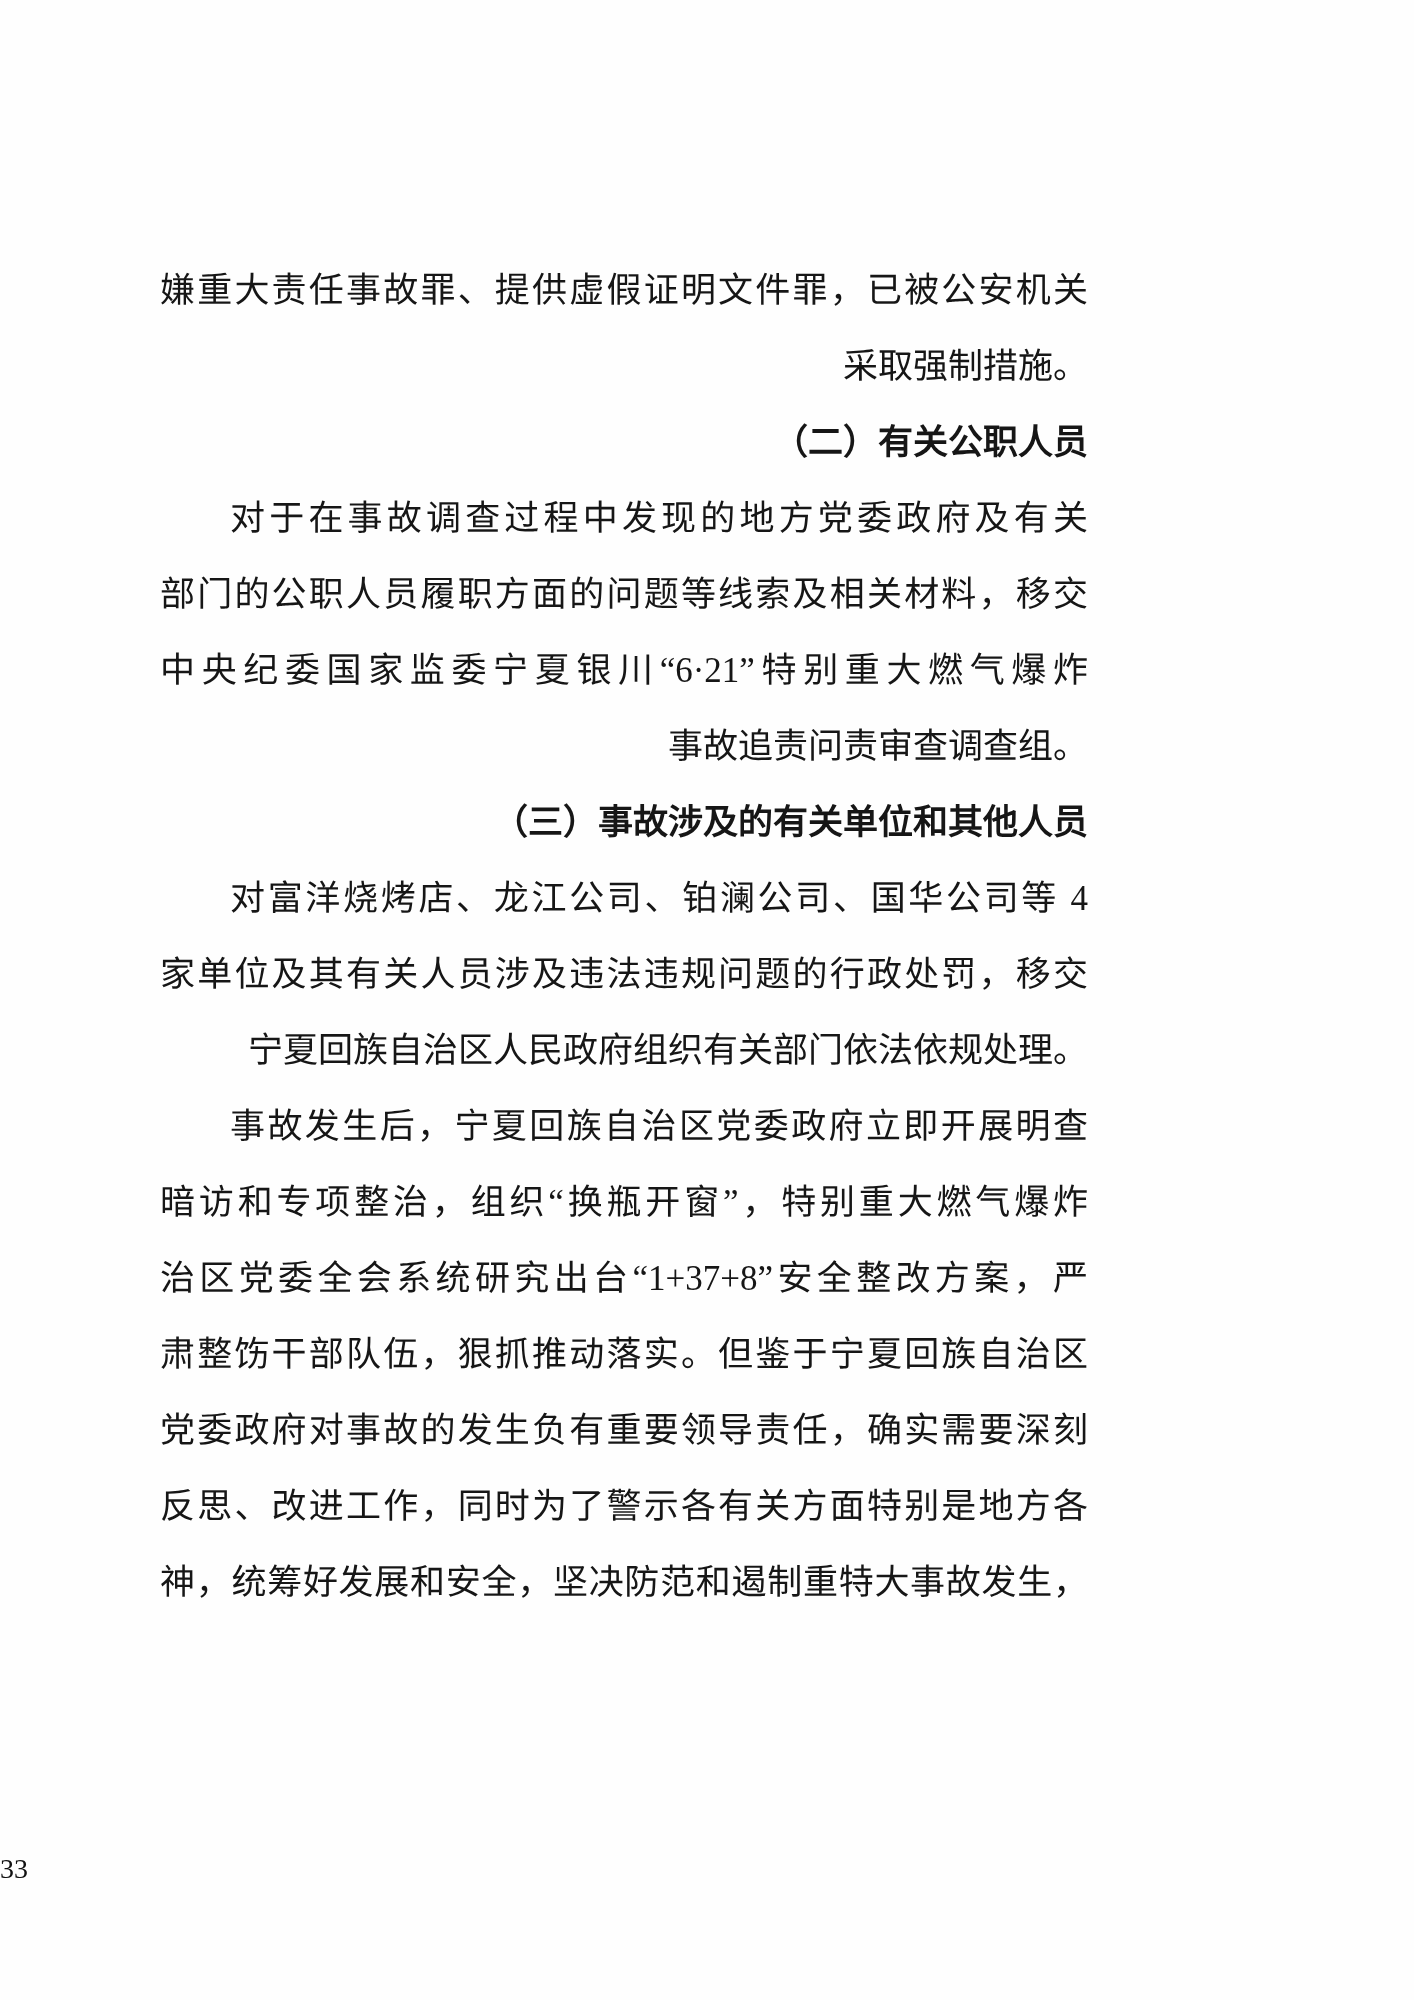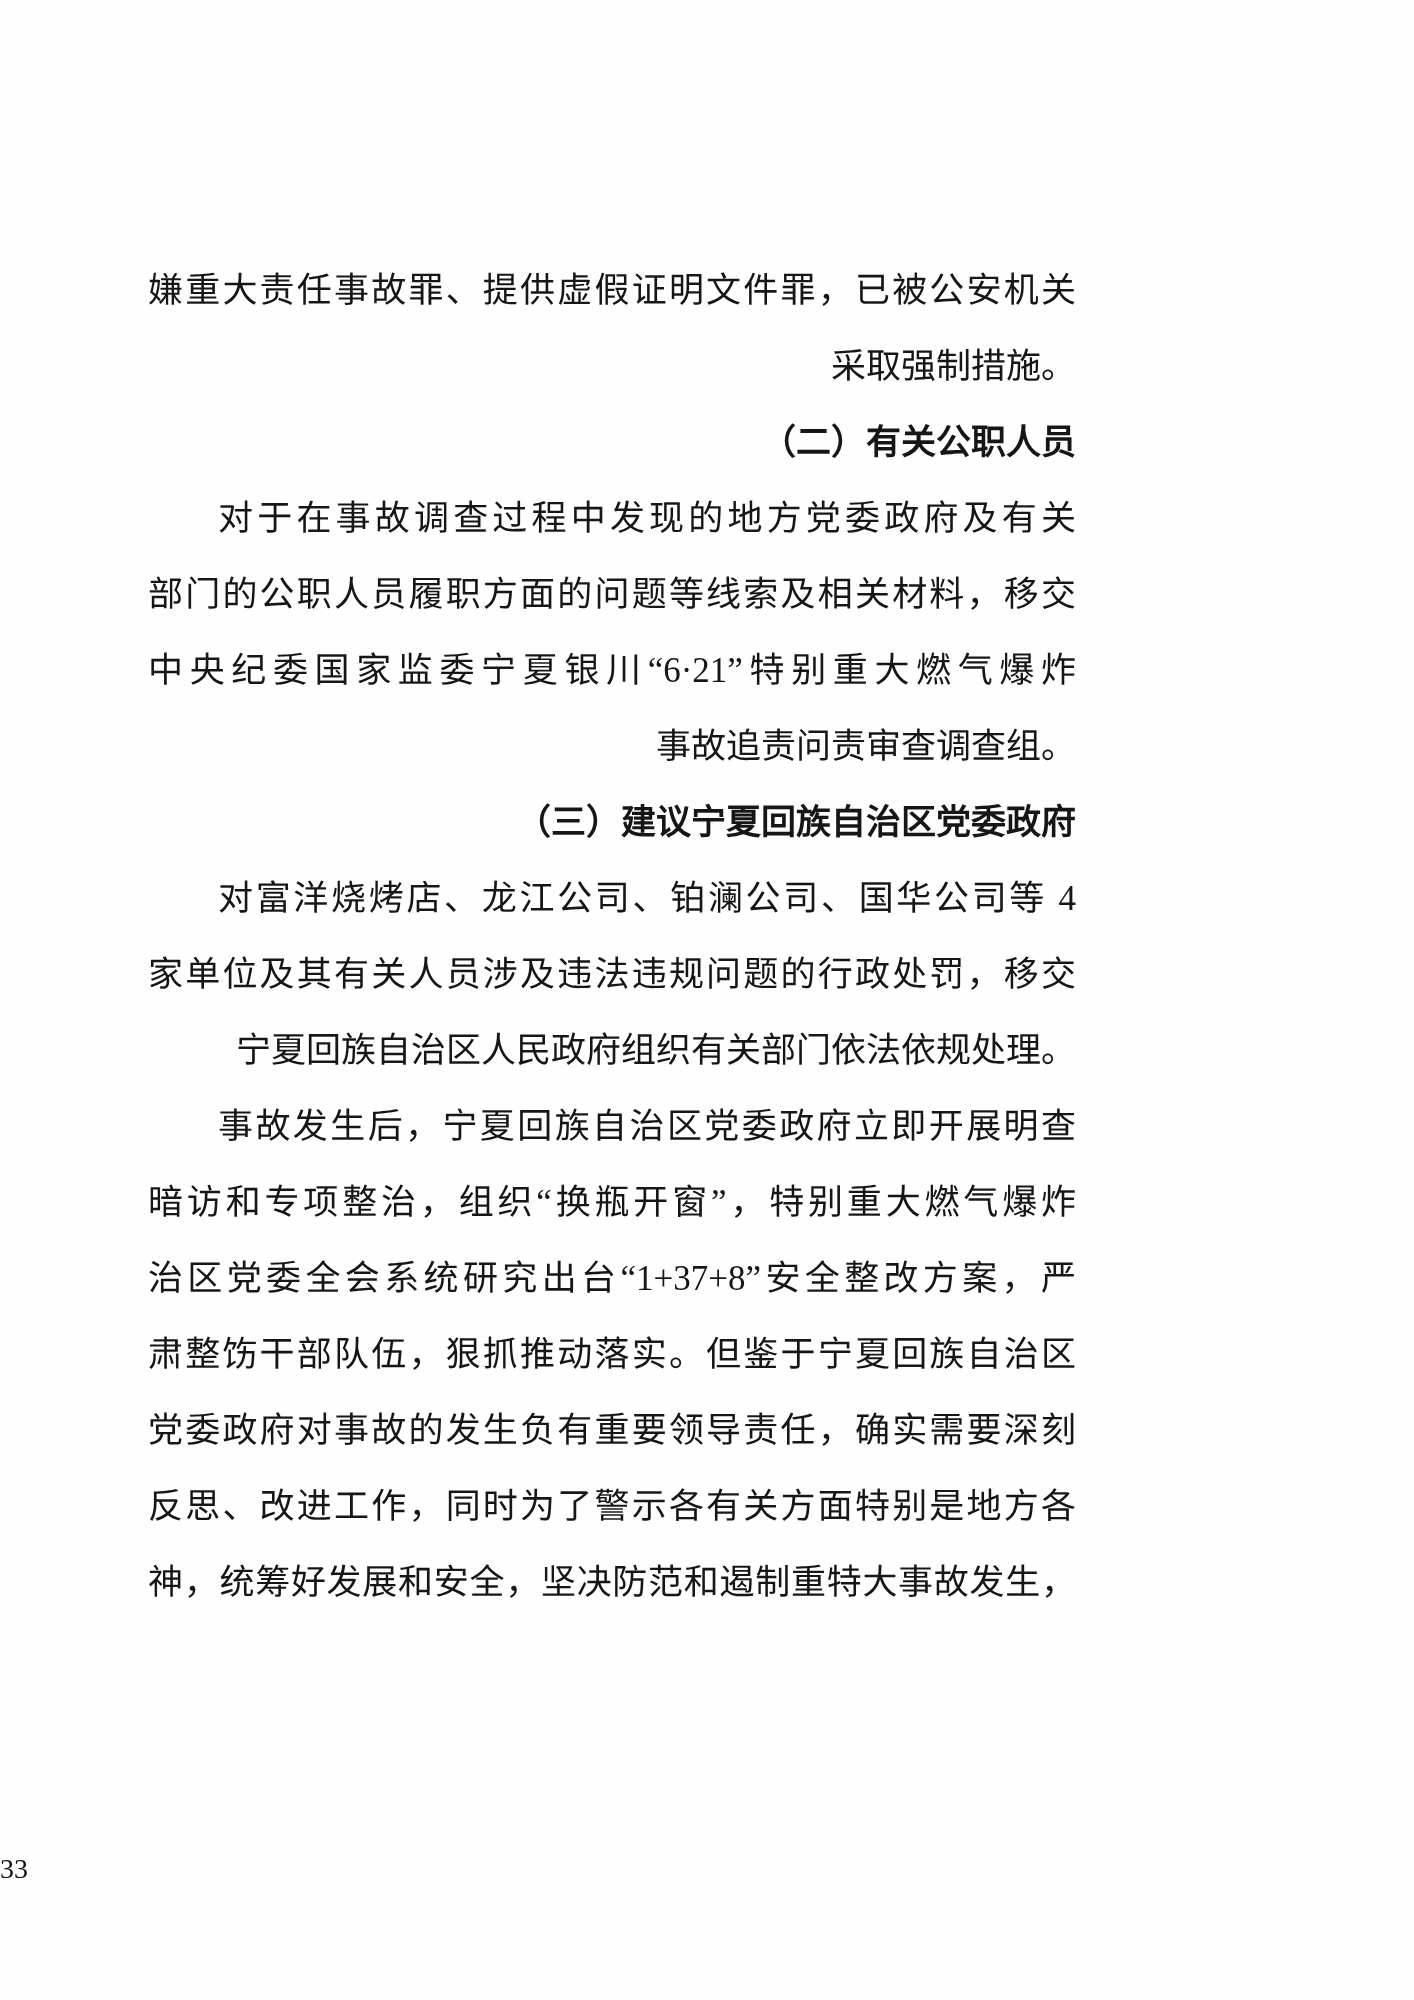--- a/index.html
+++ b/index.html
@@ -11,21 +11,21 @@
     position: relative;
     width: 1414px;
     height: 2000px;
     background: #fefefe;
     overflow: hidden;
     font-family: "Liberation Serif", serif;
     color: #161616;
   }
   .text-block {
     position: absolute;
-    left: 148px;
+    left: 160px;
     top: 253px;
     width: 928px;
   }
   .line {
     height: 76px;
     line-height: 76px;
     font-size: 35px;
     letter-spacing: 0;
     color: #161616;
     text-align: right;
@@ -60,21 +60,21 @@
 
 <div class="page">
   <main class="text-block">
       <div class="line body justify">嫌重大责任事故罪、提供虚假证明文件罪，已被公安机关</div>
       <div class="line body">采取强制措施。</div>
       <div class="line heading indent">（二）有关公职人员</div>
       <div class="line body indent justify">对于在事故调查过程中发现的地方党委政府及有关</div>
       <div class="line body justify">部门的公职人员履职方面的问题等线索及相关材料，移交</div>
       <div class="line body justify">中央纪委国家监委宁夏银川“6·21”特别重大燃气爆炸</div>
       <div class="line body">事故追责问责审查调查组。</div>
-      <div class="line heading indent">（三）建议宁夏回族自治区党委政府</div>
+      <div class="line heading indent">（三）事故涉及的有关单位和其他人员</div>
       <div class="line body indent justify">对富洋烧烤店、龙江公司、铂澜公司、国华公司等 4</div>
       <div class="line body justify">家单位及其有关人员涉及违法违规问题的行政处罚，移交</div>
       <div class="line body">宁夏回族自治区人民政府组织有关部门依法依规处理。</div>
       <div class="line body indent justify">事故发生后，宁夏回族自治区党委政府立即开展明查</div>
       <div class="line body justify">暗访和专项整治，组织“换瓶开窗”，特别重大燃气爆炸</div>
       <div class="line body justify">治区党委全会系统研究出台“1+37+8”安全整改方案，严</div>
       <div class="line body justify">肃整饬干部队伍，狠抓推动落实。但鉴于宁夏回族自治区</div>
       <div class="line body justify">党委政府对事故的发生负有重要领导责任，确实需要深刻</div>
       <div class="line body justify">反思、改进工作，同时为了警示各有关方面特别是地方各</div>
       <div class="line body justify">神，统筹好发展和安全，坚决防范和遏制重特大事故发生，</div>

